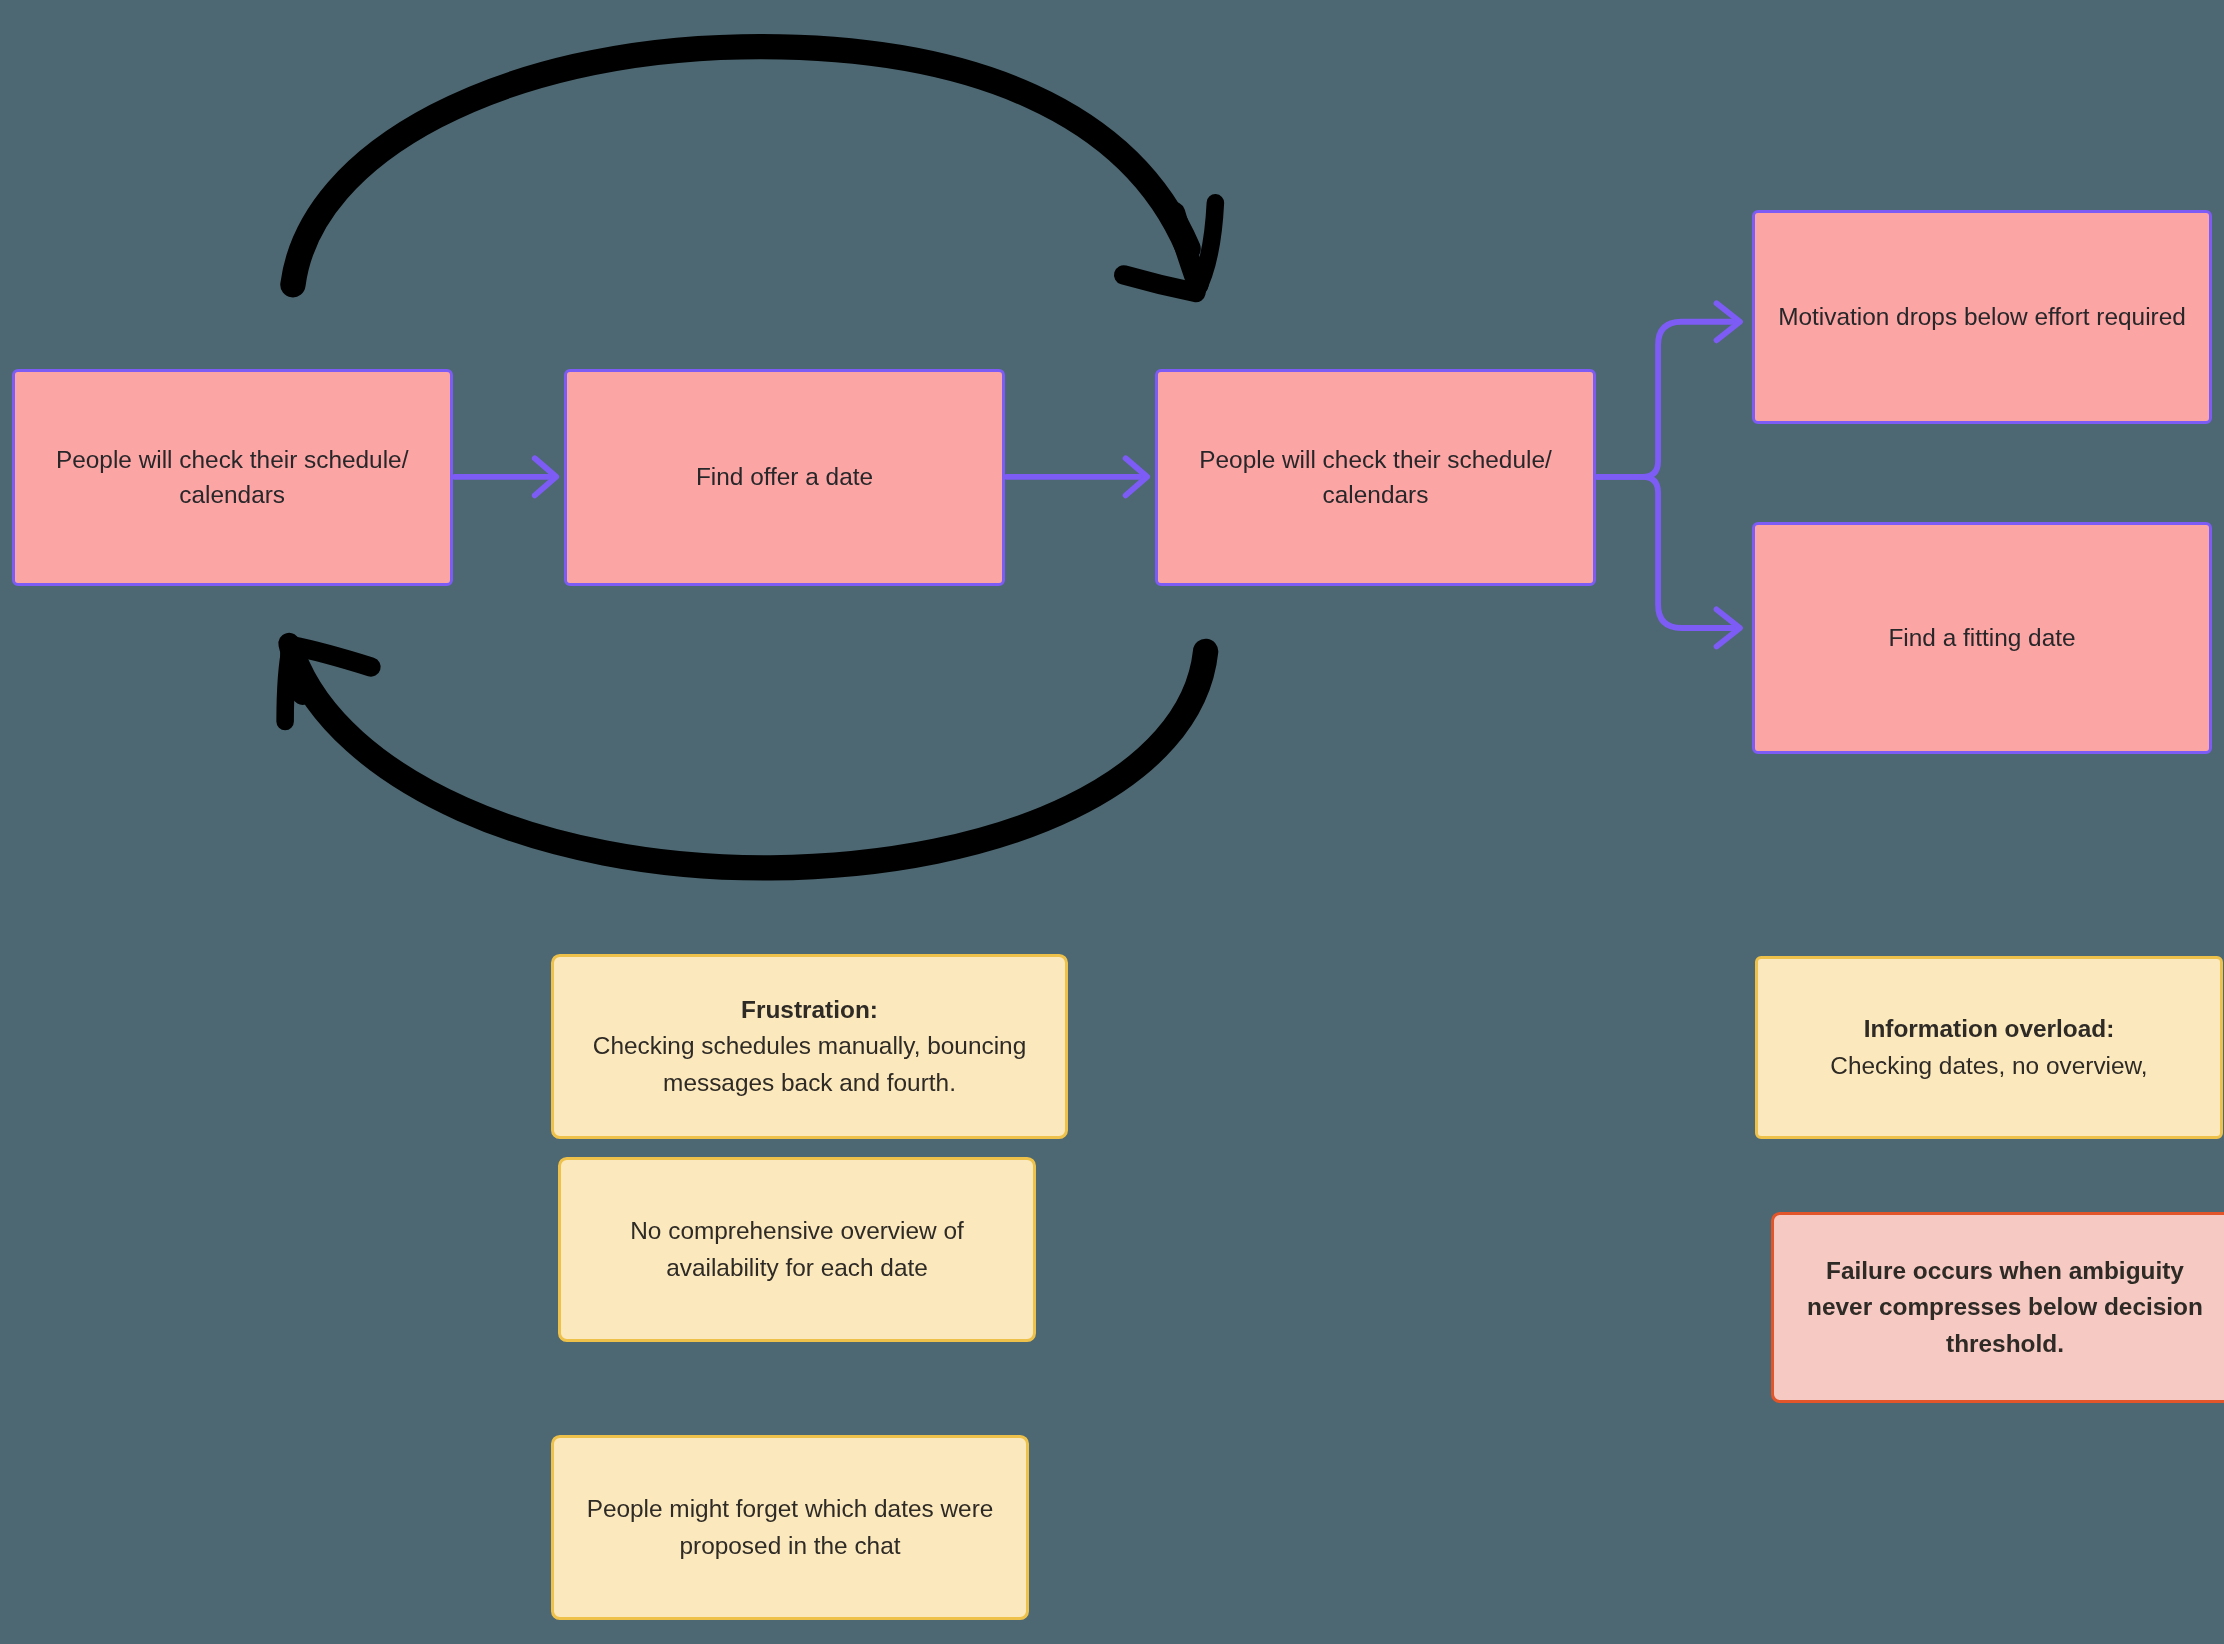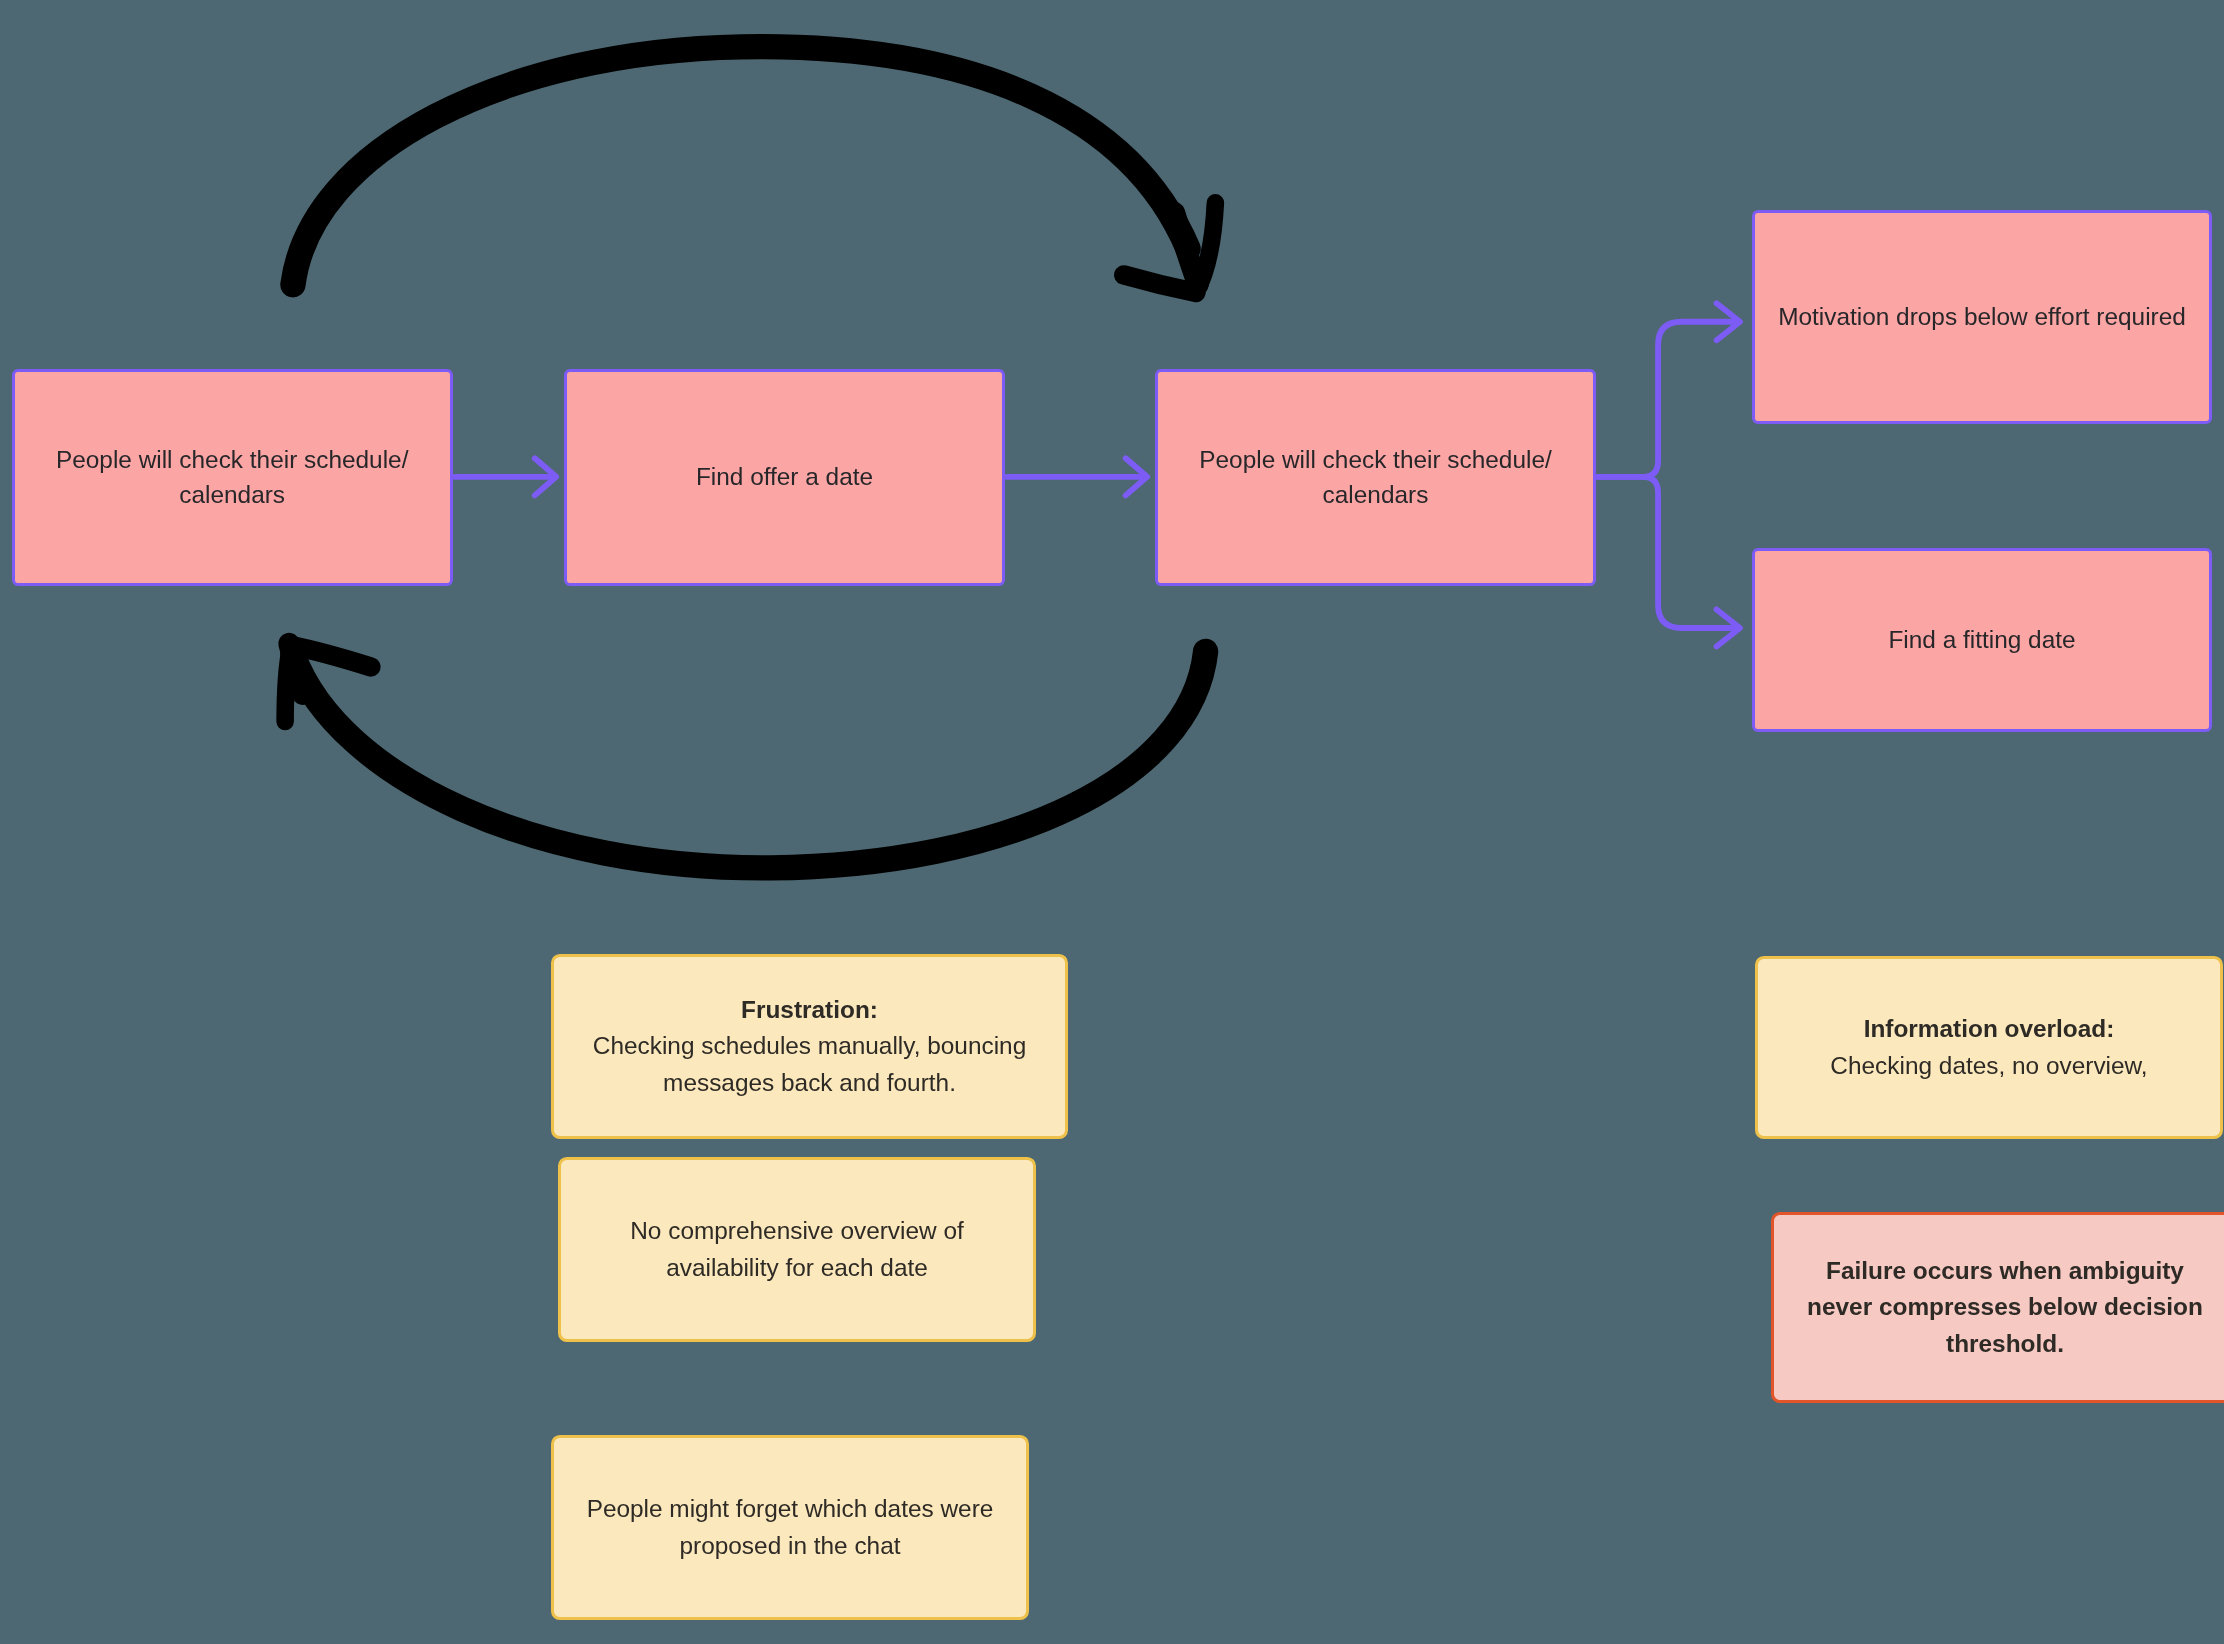--- a/index.html
+++ b/index.html
@@ -92,21 +92,21 @@
   </div>
 
   <div class="node node-purple" style="left:1155px;top:369px;width:441px;height:217px;">
     <span>People will check their schedule/ calendars</span>
   </div>
 
   <div class="node node-purple" style="left:1752px;top:210px;width:460px;height:214px;">
     <span>Motivation drops below effort required</span>
   </div>
 
-  <div class="node node-purple" style="left:1752px;top:522px;width:460px;height:184px;margin-top:26px;">
+  <div class="node node-purple" style="left:1752px;top:522px;width:460px;height:232px;">
     <span>Find a fitting date</span>
   </div>
 
   <div class="note note-yellow" style="left:551px;top:954px;width:517px;height:185px;">
     <div>
       <b>Frustration:</b><br>
       <span>Checking schedules manually, bouncing messages back and fourth.</span>
     </div>
   </div>
 
@@ -115,21 +115,21 @@
       <span>No comprehensive overview of availability for each date</span>
     </div>
   </div>
 
   <div class="note note-yellow" style="left:551px;top:1435px;width:478px;height:185px;">
     <div>
       <span>People might forget which dates were proposed in the chat</span>
     </div>
   </div>
 
-  <div class="note note-yellow" style="left:1755px;top:956px;width:468px;height:183px;">
+  <div class="note note-yellow" style="left:1755px;top:956px;width:468px;height:183px;border-radius:6px;">
     <div>
       <b>Information overload:</b><br>
       <span>Checking dates, no overview,</span>
     </div>
   </div>
 
   <div class="note note-red" style="left:1755px;top:1212px;width:468px;height:191px;">
     <div>
       <span>Failure occurs when ambiguity never compresses below decision threshold.</span>
     </div>

